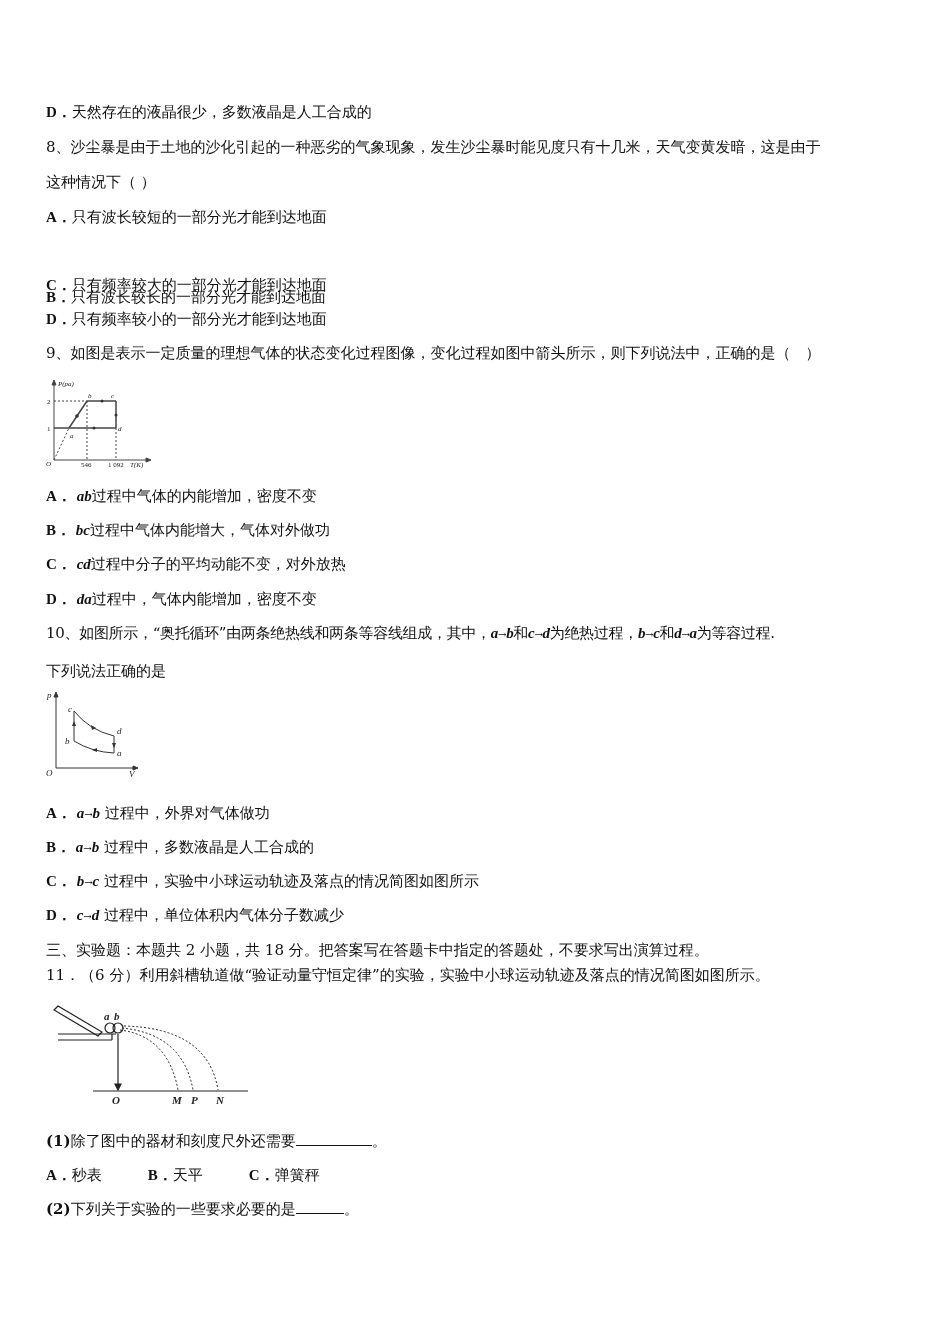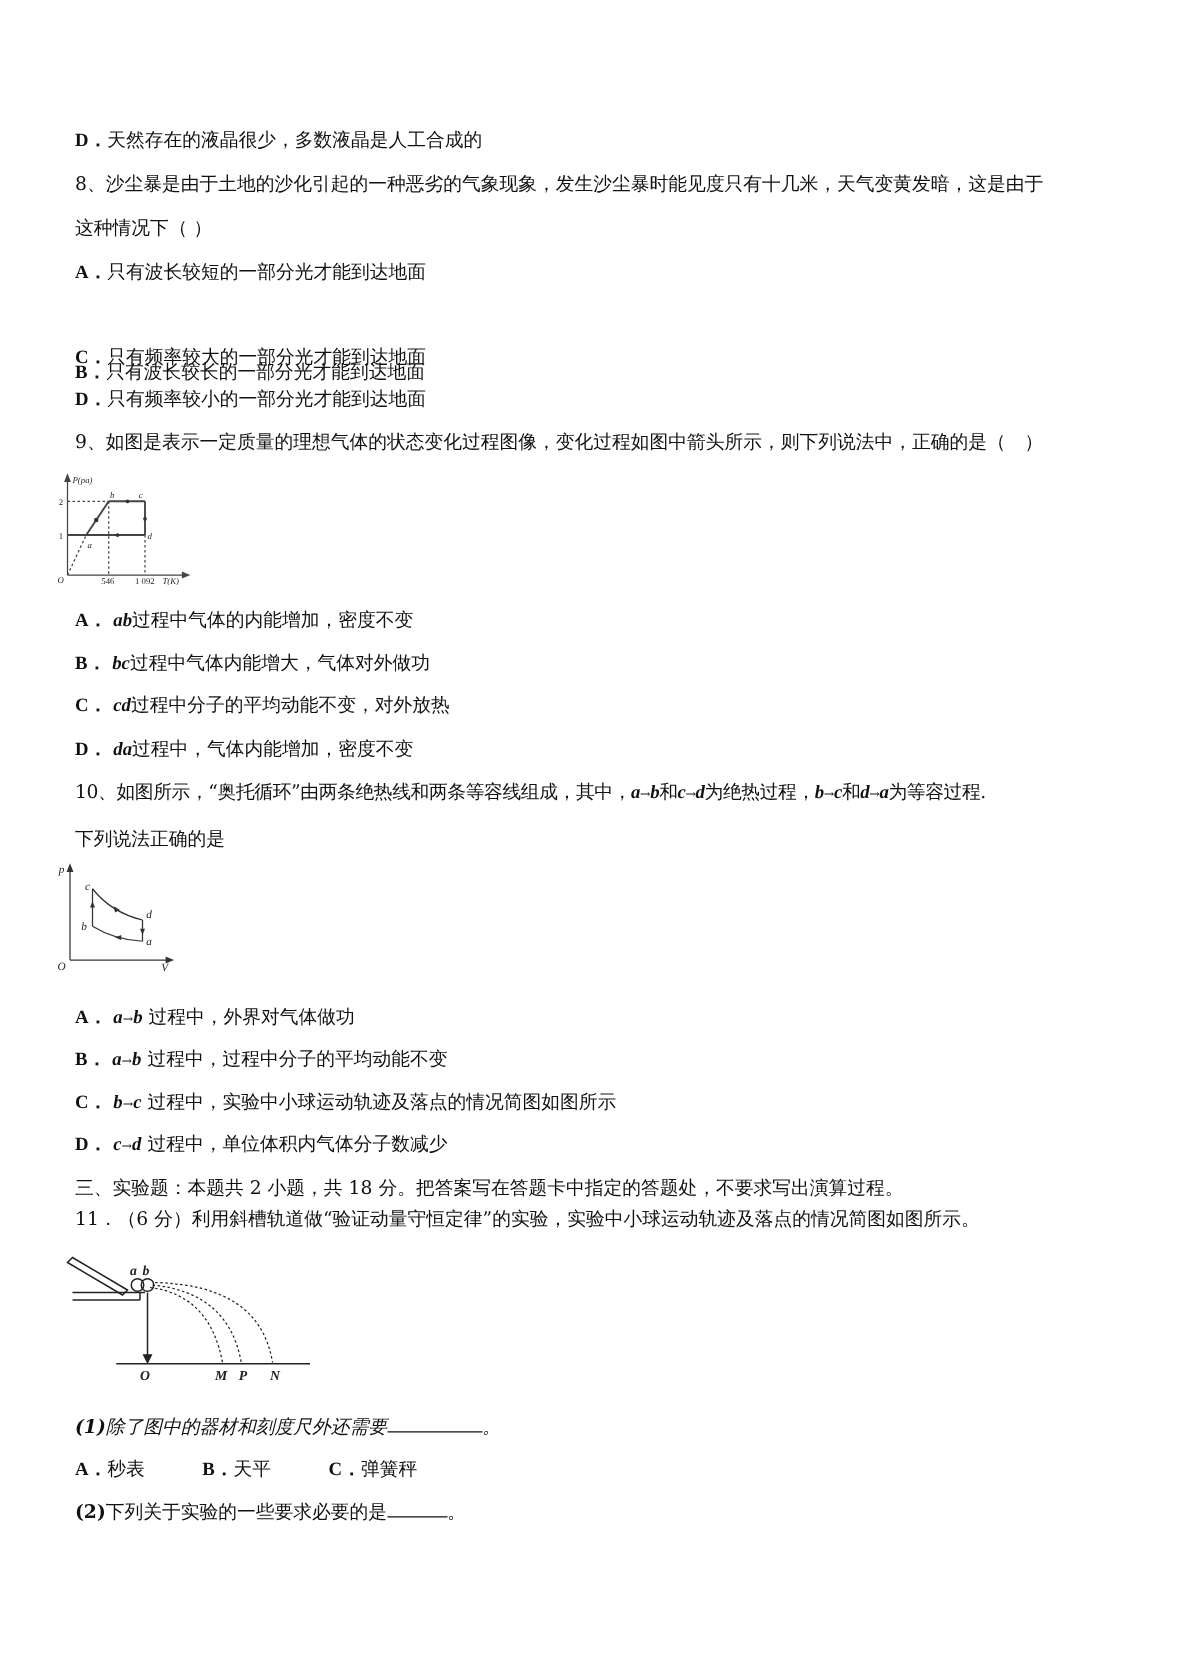--- a/index.html
+++ b/index.html
@@ -1,21 +1,21 @@
 <!DOCTYPE html>
 <html><head>
 <meta charset="utf-8">
 <style>
   html, body { margin: 0; padding: 0; background: #ffffff; }
   body {
     width: 950px; height: 1344px; position: relative; overflow: hidden;
     font-family: "DejaVu Serif", "Liberation Serif", serif;
     color: #111; font-size: 15px;
   }
-  .line { position: absolute; left: 60px; white-space: nowrap; line-height: 20px; }
+  .line { position: absolute; left: 46px; white-space: nowrap; line-height: 20px; }
   .bold { font-weight: bold; }
   .opt-letter { font-weight: bold; font-family: "Liberation Serif", serif; }
   .var { font-style: italic; font-weight: bold; font-family: "Liberation Serif", serif; }
   .arrow { font-size: 10px; font-style: normal; }
   .blank { display: inline-block; border-bottom: 1px solid #111; height: 14px; vertical-align: baseline; }
   .fig { position: absolute; }
 </style>
 </head>
 <body>
 
@@ -124,21 +124,21 @@
       <text x="24" y="24">c</text>
       <text x="73" y="46">d</text>
     </g>
   </svg>
 </div>
 
 <div class="line" style="top:803px;">
   <span class="opt-letter">A</span><span class="opt-letter">．</span>&nbsp;<span class="var">a</span><span class="arrow">→</span><span class="var">b</span>&nbsp;<span>过程中，外界对气体做功</span>
 </div>
 <div class="line" style="top:837px;">
-  <span class="opt-letter">B</span><span class="opt-letter">．</span>&nbsp;<span class="var">a</span><span class="arrow">→</span><span class="var">b</span>&nbsp;<span>过程中，过程中分子的平均动能不变</span>
+  <span class="opt-letter">B</span><span class="opt-letter">．</span>&nbsp;<span class="var">a</span><span class="arrow">→</span><span class="var">b</span>&nbsp;<span>过程中，多数液晶是人工合成的</span>
 </div>
 <div class="line" style="top:871px;">
   <span class="opt-letter">C</span><span class="opt-letter">．</span>&nbsp;<span class="var">b</span><span class="arrow">→</span><span class="var">c</span>&nbsp;<span>过程中，实验中小球运动轨迹及落点的情况简图如图所示</span>
 </div>
 <div class="line" style="top:905px;">
   <span class="opt-letter">D</span><span class="opt-letter">．</span>&nbsp;<span class="var">c</span><span class="arrow">→</span><span class="var">d</span>&nbsp;<span>过程中，单位体积内气体分子数减少</span>
 </div>
 
 <div class="line" style="top:940px;">三、实验题：本题共 2 小题，共 18 分。把答案写在答题卡中指定的答题处，不要求写出演算过程。</div>
 
@@ -166,21 +166,21 @@
       <text x="56" y="22">a</text>
       <text x="66" y="22">b</text>
       <text x="64" y="106">O</text>
       <text x="124" y="106">M</text>
       <text x="143" y="106">P</text>
       <text x="168" y="106">N</text>
     </g>
   </svg>
 </div>
 
-<div class="line" style="top:1131px;font-style:italic;">
+<div class="line" style="top:1131px;">
   <span class="bold">(1)</span><span>除了图中的器材和刻度尺外还需要</span><span class="blank" style="width:76px;"></span><span>。</span>
 </div>
 <div class="line" style="top:1165px;">
   <span class="opt-letter">A</span><span class="opt-letter">．</span><span>秒表</span><span style="display:inline-block;width:46px;"></span><span class="opt-letter">B</span><span class="opt-letter">．</span><span>天平</span><span style="display:inline-block;width:46px;"></span><span class="opt-letter">C</span><span class="opt-letter">．</span><span>弹簧秤</span>
 </div>
 <div class="line" style="top:1199px;">
   <span class="bold">(2)</span><span>下列关于实验的一些要求必要的是</span><span class="blank" style="width:48px;"></span><span>。</span>
 </div>
 
 </body></html>

